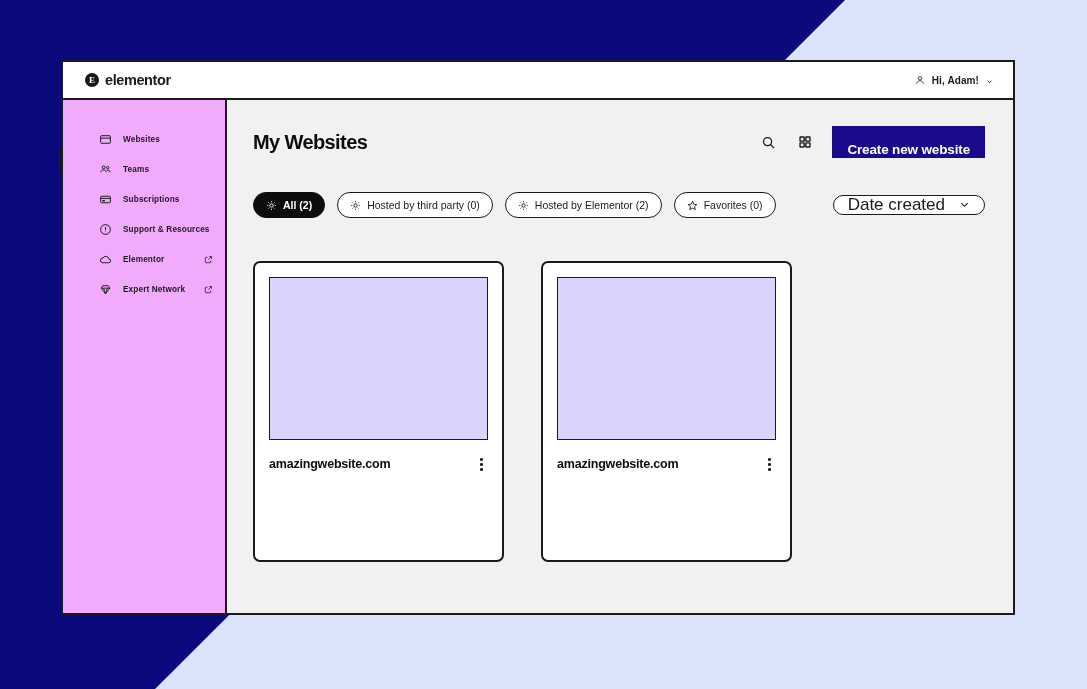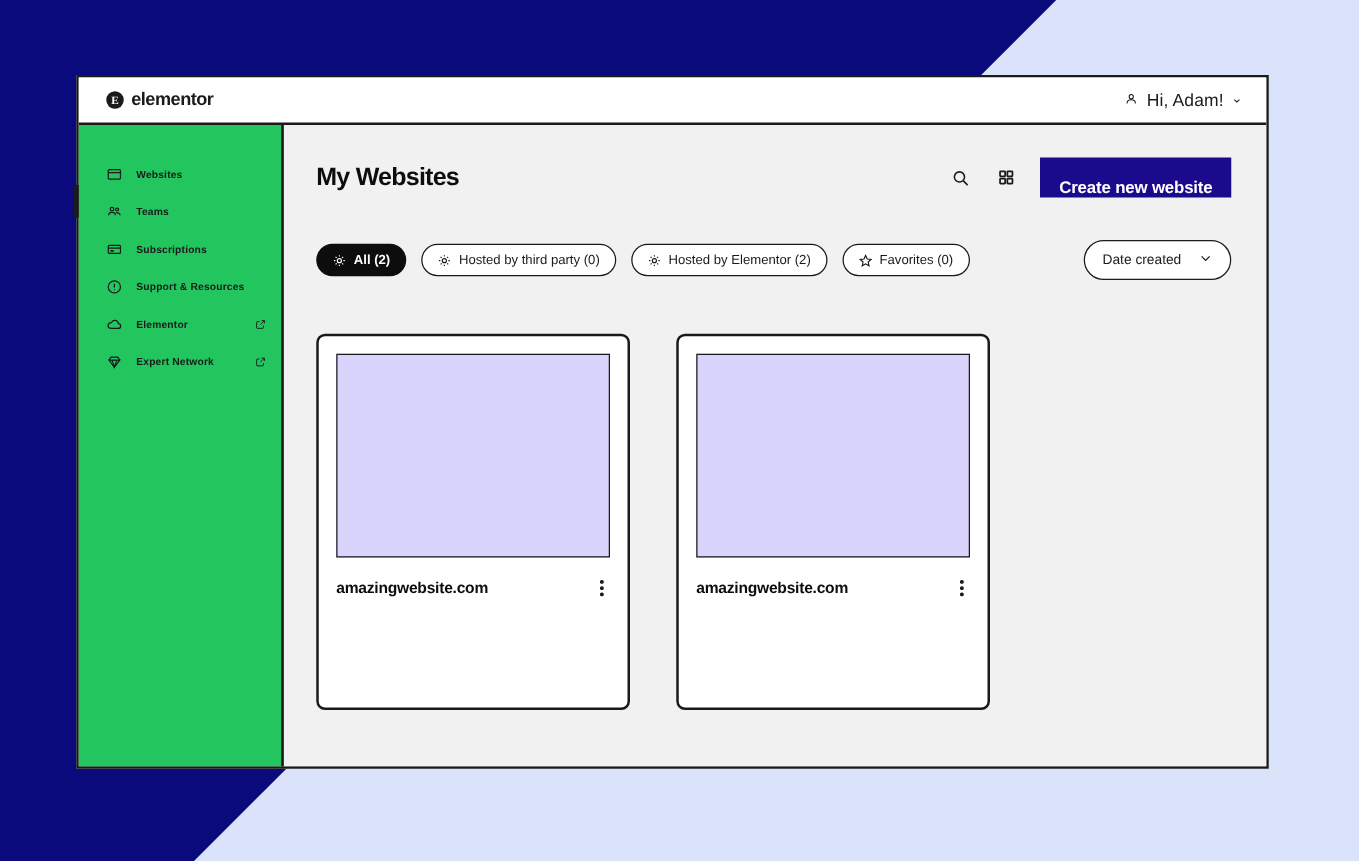--- a/index.html
+++ b/index.html
@@ -76,41 +76,42 @@
     letter-spacing: -0.4px;
     color: #1A1A1A;
   }
   #user-menu {
     display: flex;
     align-items: center;
     gap: 7px;
     cursor: pointer;
   }
   #user-menu .greet {
-    font-size: 14px;
-    font-weight: normal;
+    font-size: 10px;
+    font-weight: bold;
     color: #1A1A1A;
     letter-spacing: 0.1px;
   }
 
   
   #window-body {
     flex: 1;
     display: flex;
     min-height: 0;
   }
 
   
   #sidebar {
     width: 164px;
     flex: 0 0 164px;
-    background: #22c55e;
+    background: #f0abfc;
     border-right: 2px solid #1A1A1A;
     padding-top: 24px;
     position: relative;
+    padding-left: 14px;
   }
   #active-marker {
     position: absolute;
     left: -4px;
     top: 48px;
     width: 4px;
     height: 26px;
     background: #1A1A1A;
   }
   .nav-item {
@@ -226,26 +227,26 @@
   .chip .chip-ico {
     width: 11px; height: 11px;
     display: flex; align-items: center; justify-content: center;
     flex: 0 0 11px;
   }
   #sort-select {
     display: flex;
     align-items: center;
     justify-content: center;
     gap: 14px;
-    height: 32px;
+    height: 20px;
     padding: 0 14px;
     border-radius: 16px;
     border: 1px solid #1A1A1A;
     background: #FFFFFF;
-    font-size: 11px;
+    font-size: 17px;
     color: #1A1A1A;
     cursor: pointer;
     min-width: 110px;
   }
 
   
   #cards {
     display: flex;
     gap: 37px;
   }

